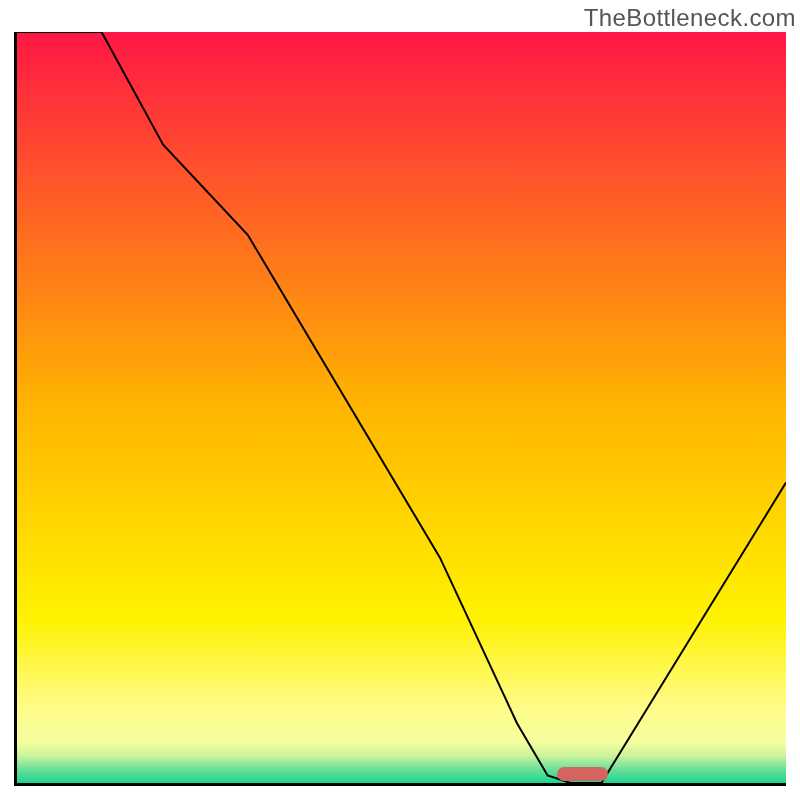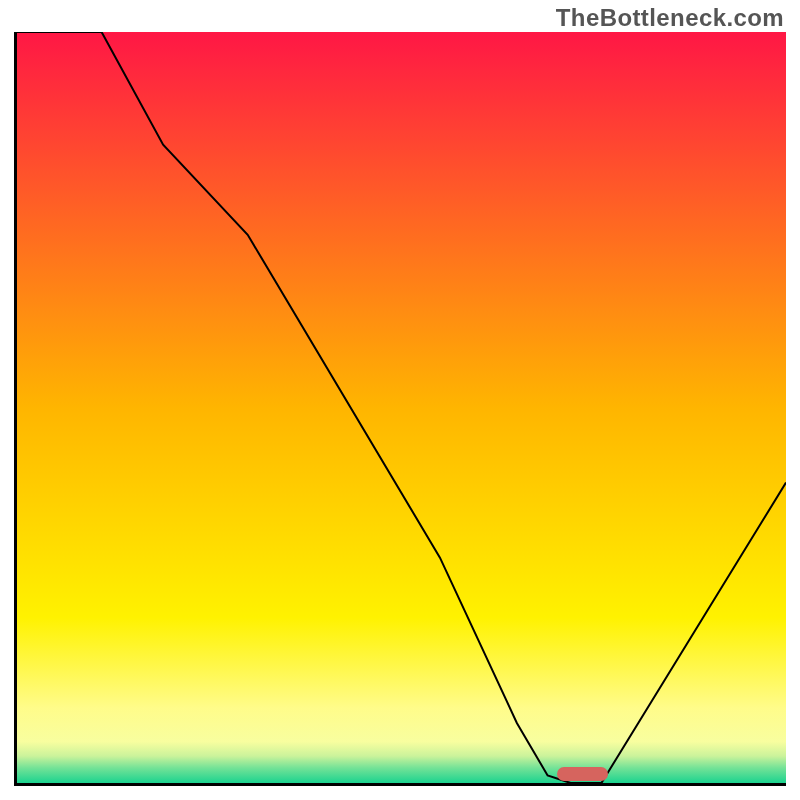--- a/index.html
+++ b/index.html
@@ -6,24 +6,24 @@
   body {
     width: 800px;
     height: 800px;
     background: #ffffff;
     position: relative;
     font-family: Arial, Helvetica, sans-serif;
   }
   .watermark {
     position: absolute;
     top: 4px;
-    right: 16px;
+    right: 4px;
     color: #555555;
     font-size: 24px;
-    font-weight: 700;
+    font-weight: 400;
     letter-spacing: 0.4px;
     z-index: 10;
   }
   .plot-area {
     position: absolute;
     border-left: 3px solid #000000;
     border-bottom: 3px solid #000000;
   }
   .plot-svg {
     position: absolute;

